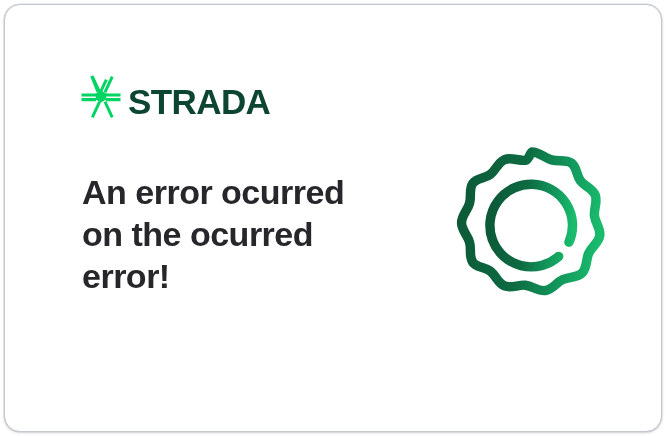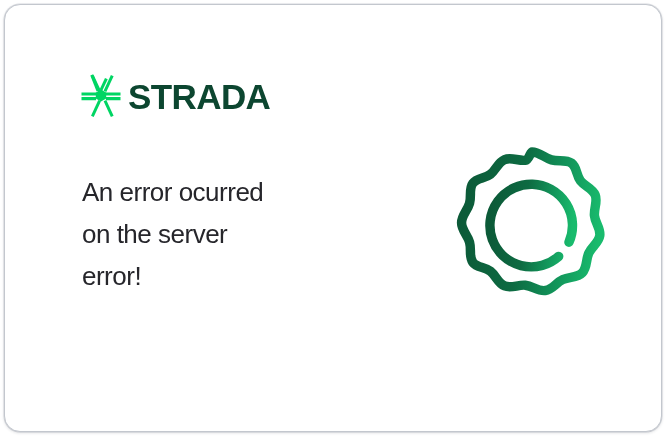--- a/index.html
+++ b/index.html
@@ -37,21 +37,21 @@
     box-shadow: 0 1px 3px rgba(40,45,60,0.16), 0 0 0 0.5px rgba(120,128,145,0.25);
     overflow: hidden;
   }
 
   
   .logo-lockup {
     position: absolute;
     left: 76px;
     top: 68px;
     display: flex;
-    align-items: center;
+    align-items: flex-end;
     gap: 7px;
     height: 46px;
   }
   .logo-mark {
     width: 40px;
     height: 44px;
     display: block;
     flex: 0 0 auto;
   }
   .logo-wordmark {
@@ -65,22 +65,22 @@
     -webkit-font-smoothing: antialiased;
   }
 
   
   .error-message {
     position: absolute;
     left: 77px;
     top: 166px;
     width: 300px;
     font-family: "Liberation Sans", sans-serif;
-    font-size: 26px;
-    font-weight: 400;
+    font-size: 34px;
+    font-weight: 700;
     line-height: 42px;
     letter-spacing: -0.5px;
     color: #26262b;
     -webkit-font-smoothing: antialiased;
   }
   .error-message .line {
     display: block;
     white-space: nowrap;
   }
 
@@ -140,21 +140,21 @@
             <path d="M16.0 39.2 l-2.7 -1.3 l5.4 -11.6 l2.7 1.3 z" opacity="0"></path>
           </g>
         </svg>
       </span>
 
       <span class="logo-wordmark">STRADA</span>
     </div>
 
     <div class="error-message">
       <span class="line">An error ocurred</span>
-      <span class="line">on the server</span>
+      <span class="line">on the ocurred</span>
       <span class="line">error!</span>
     </div>
 
     <div class="gear-illustration">
       <svg viewBox="0 0 200 200" xmlns="http://www.w3.org/2000/svg" aria-hidden="true">
         <defs>
           <linearGradient id="gearGrad" x1="0" y1="0.45" x2="1" y2="0.55">
             <stop offset="0%" stop-color="#0c5a38"></stop>
             <stop offset="42%" stop-color="#0d6b42"></stop>
             <stop offset="72%" stop-color="#12945a"></stop>

